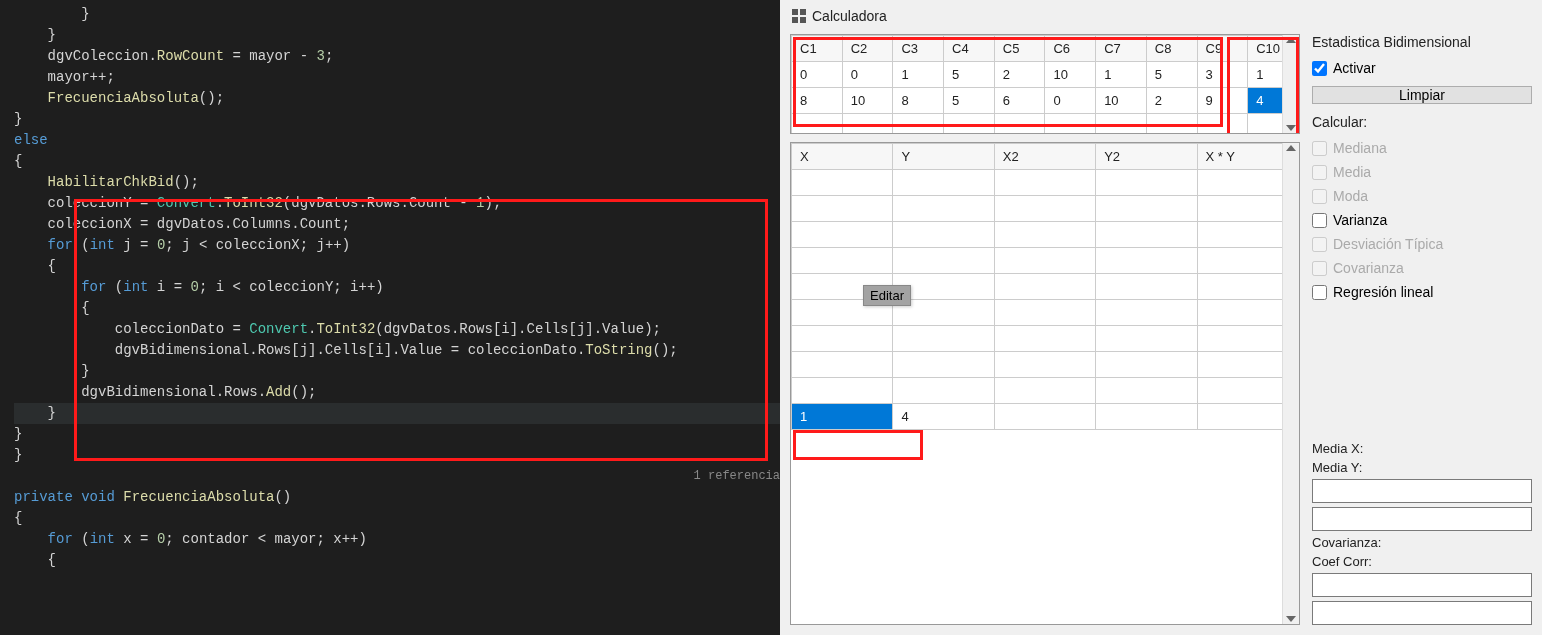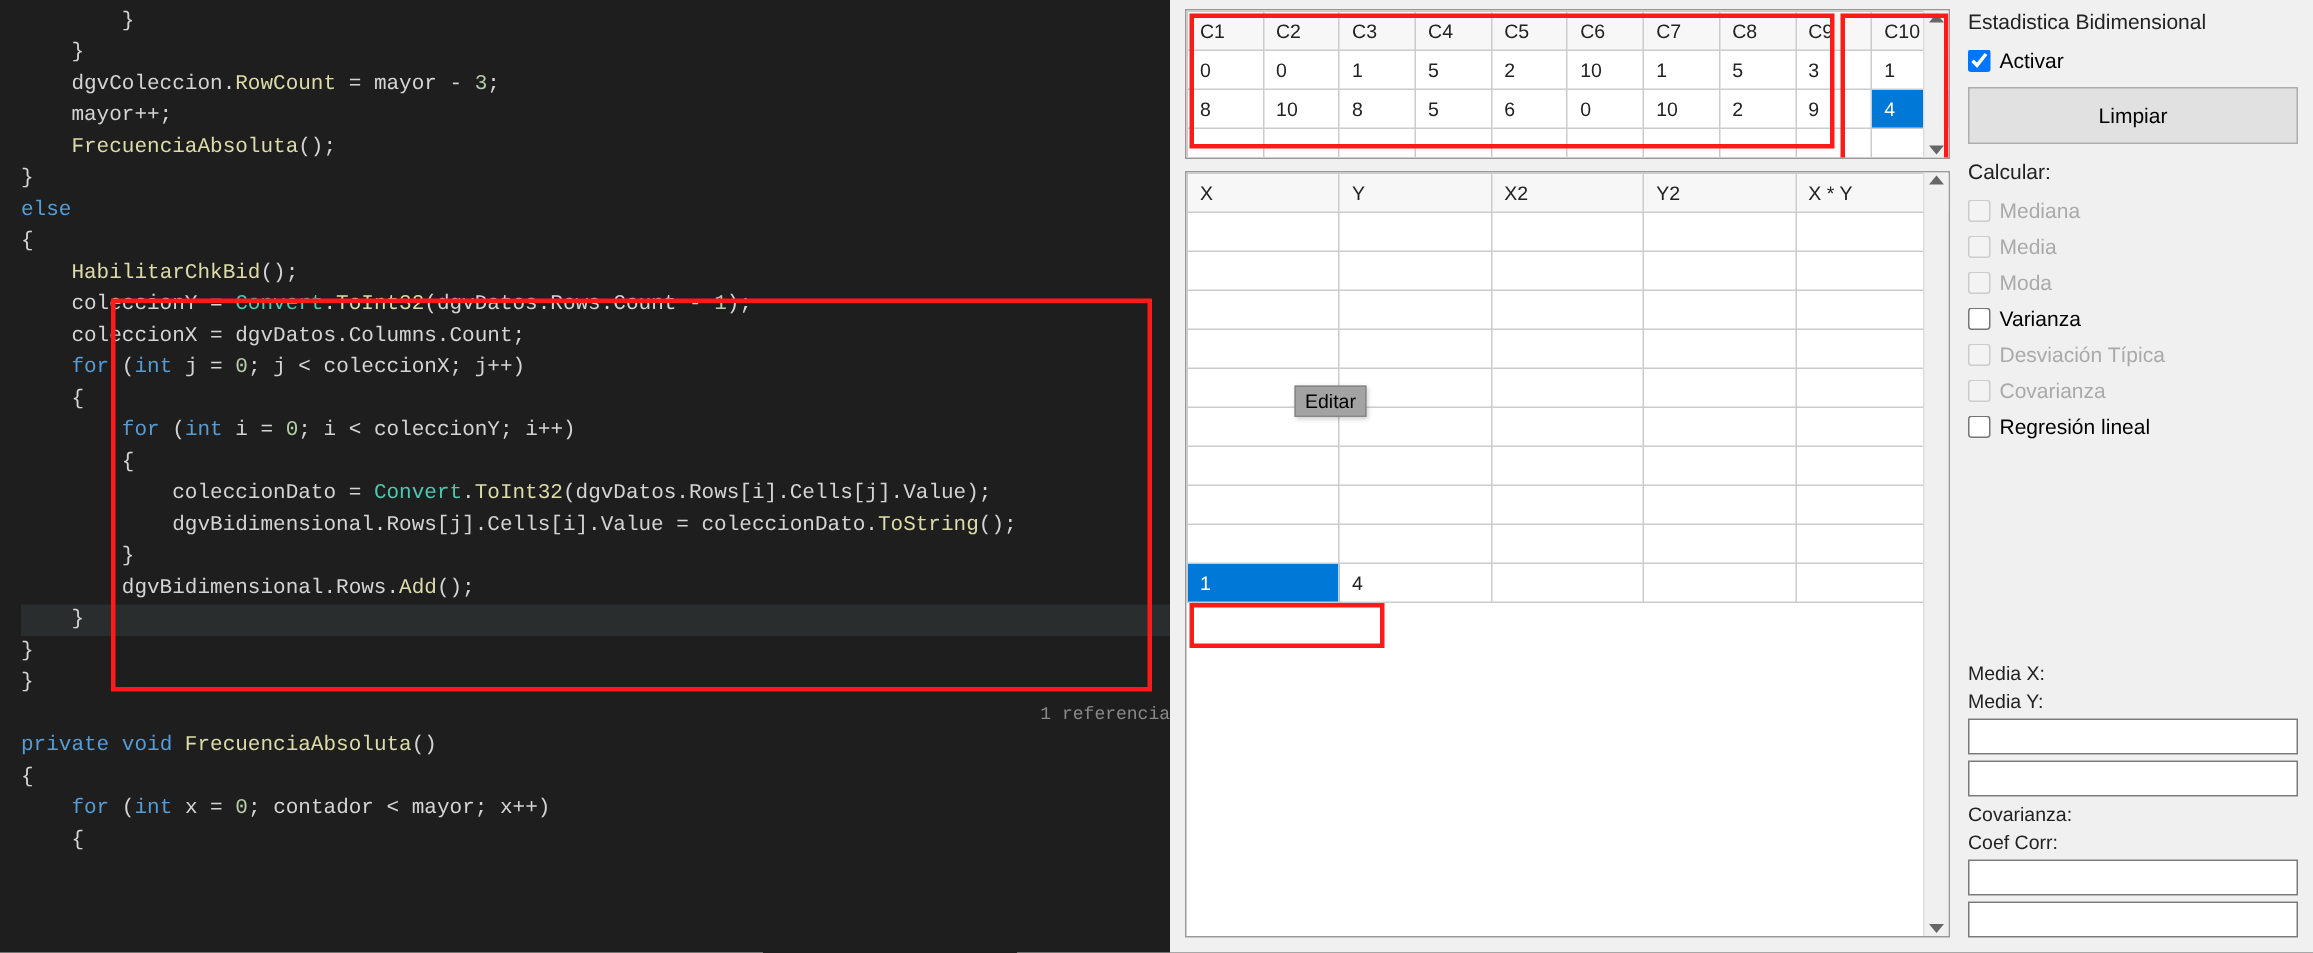--- a/index.html
+++ b/index.html
@@ -169,21 +169,21 @@
   }
 
   
   .section-title { font-size: 14px; color: #222; }
   .chk-row { display: flex; align-items: center; gap: 6px; font-size: 14px; }
   .chk-row input[type="checkbox"] { width: 15px; height: 15px; }
   .chk-row.disabled { color: #aaa; }
   .btn {
     background: #e1e1e1;
     border: 1px solid #adadad;
-    padding: 10px 0;
+    padding: 0 0;
     text-align: center;
     font-size: 14px;
     cursor: pointer;
   }
   .outputs {
     margin-top: auto;
     display: grid;
     grid-template-columns: 1fr;
     gap: 4px 10px;
   }
@@ -193,20 +193,24 @@
     background: #fff;
     height: 24px;
   }
 </style>
 </head>
 <body>
 
 <div class="editor" id="editor"><span class="cl">        }</span><span class="cl">    }</span><span class="cl"></span><span class="cl">    dgvColeccion.<span class="mtd">RowCount</span> = mayor - <span class="num">3</span>;</span><span class="cl">    mayor++;</span><span class="cl">    <span class="mtd">FrecuenciaAbsoluta</span>();</span><span class="cl">}</span><span class="cl"><span class="kw">else</span></span><span class="cl">{</span><span class="cl">    <span class="mtd">HabilitarChkBid</span>();</span><span class="cl">    coleccionY = <span class="cls">Convert</span>.<span class="mtd">ToInt32</span>(dgvDatos.Rows.Count - <span class="num">1</span>);</span><span class="cl">    coleccionX = dgvDatos.Columns.Count;</span><span class="cl"></span><span class="cl">    <span class="kw">for</span> (<span class="kw">int</span> j = <span class="num">0</span>; j &lt; coleccionX; j++)</span><span class="cl">    {</span><span class="cl">        <span class="kw">for</span> (<span class="kw">int</span> i = <span class="num">0</span>; i &lt; coleccionY; i++)</span><span class="cl">        {</span><span class="cl">            coleccionDato = <span class="cls">Convert</span>.<span class="mtd">ToInt32</span>(dgvDatos.Rows[i].Cells[j].Value);</span><span class="cl">            dgvBidimensional.Rows[j].Cells[i].Value = coleccionDato.<span class="mtd">ToString</span>();</span><span class="cl">        }</span><span class="cl">        dgvBidimensional.Rows.<span class="mtd">Add</span>();</span><span class="cl hl-line">    }</span><span class="cl">}</span><span class="cl">}</span><span class="cl"></span><span class="cl cm">1 referencia</span><span class="cl"><span class="kw">private</span> <span class="kw">void</span> <span class="mtd">FrecuenciaAbsoluta</span>()</span><span class="cl">{</span><span class="cl">    <span class="kw">for</span> (<span class="kw">int</span> x = <span class="num">0</span>; contador &lt; mayor; x++)</span><span class="cl">    {</span><div class="red-box1"></div></div>
 
 <div class="app">
+  <div class="app-title">
+    <span class="app-icon"></span>
+    <span>Calculadora</span>
+  </div>
   <div class="app-body">
     <div class="left-col">
 
       <div class="grid-wrap" id="top-grid-wrap">
         <table class="grid" id="top-grid">
             <tbody>
               <tr>
                 <th>C1</th>
                 <th>C2</th>
                 <th>C3</th>

